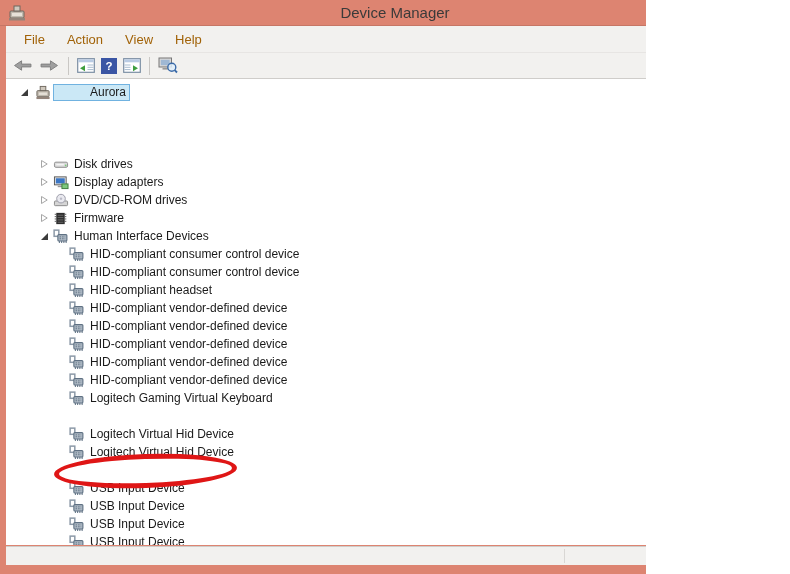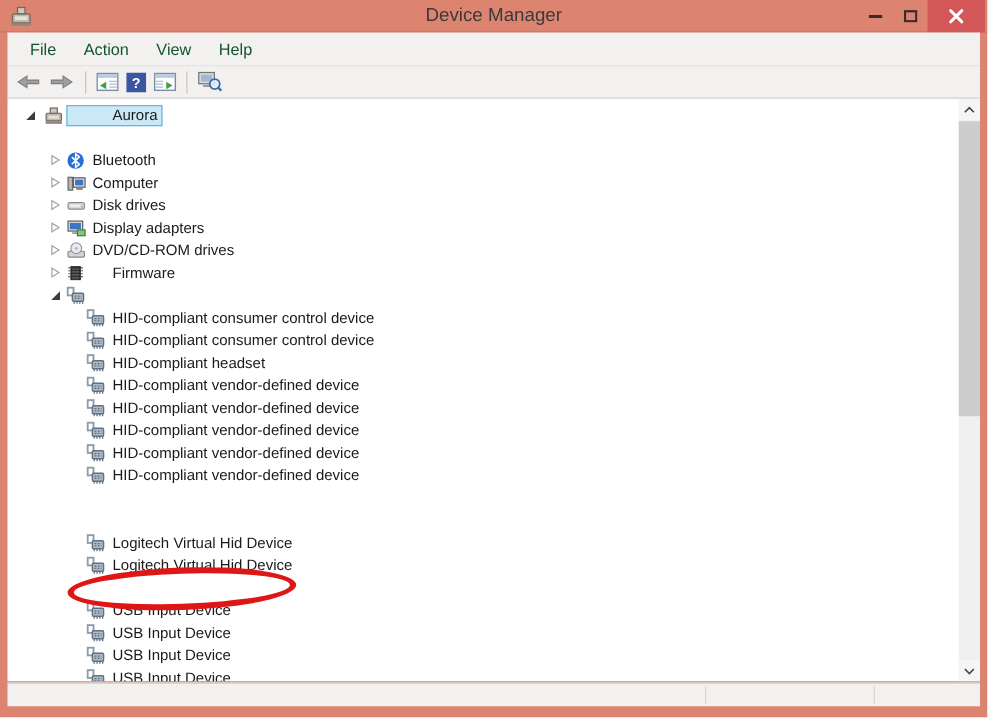--- a/index.html
+++ b/index.html
@@ -1,29 +1,29 @@
 <!DOCTYPE html>
 <html><head>
 <meta charset="utf-8">
 <style>
   html,body{margin:0;padding:0;background:#fff;}
   *{box-sizing:border-box;font-family:"Liberation Sans",sans-serif;}
-  .window{position:relative;width:790px;height:574px;background:#dd8471;overflow:hidden;}
+  .window{position:relative;width:646px;height:574px;background:#dd8471;overflow:hidden;}
 
   
   .titlebar{position:absolute;left:0;top:0;width:790px;height:26px;background:#dd8471;border-bottom:1px solid rgba(0,0,0,0.10);}
   .app-icon{position:absolute;left:8px;top:4px;width:18px;height:18px;}
   .title{position:absolute;left:0;top:0;width:100%;height:26px;line-height:26px;text-align:center;font-size:15px;color:#3a3a3a;}
   .win-btn{position:absolute;top:0;height:26px;border:none;background:transparent;padding:0;cursor:default;display:flex;align-items:center;justify-content:center;}
   .btn-min{left:686px;width:28px;}
   .btn-max{left:714px;width:28px;}
   .btn-close{left:742px;width:46px;background:#d35757;}
 
   
-  .menubar{position:absolute;left:6px;top:26px;width:778px;height:26px;background:#f2f1ef;font-size:13px;color:#14532d;display:flex;align-items:center;}
+  .menubar{position:absolute;left:6px;top:26px;width:778px;height:26px;background:#f2f1ef;font-size:13px;color:#a16207;display:flex;align-items:center;}
   .menu-item{padding:0 11px;height:100%;display:flex;align-items:center;}
   .menu-item:first-child{margin-left:7px;}
 
   
   .toolbar{position:absolute;left:6px;top:52px;width:778px;height:27px;background:#f2f1ef;border-top:1px solid #e7e5e3;border-bottom:1px solid #cfcdca;display:flex;align-items:center;}
   .tb-btn{border:none;background:transparent;padding:0;margin:0 3px;height:22px;display:flex;align-items:center;justify-content:center;}
   .tb-sep{width:1px;height:18px;background:#c9c7c4;margin:0 5px;}
   .tb-first{margin-left:6px;}
 
   
@@ -147,50 +147,20 @@
           <span class="nodeicon" style="left: 29px;">
             <svg width="16" height="15" viewBox="0 0 16 16">
               <rect x="1.5" y="6" width="13" height="6.5" rx="1" fill="#bfb8ad" stroke="#6e675e"></rect>
               <rect x="3.5" y="8" width="9" height="2.6" fill="#e5e0d7"></rect>
               <rect x="5" y="1.5" width="6" height="4.5" fill="#cfc8bd" stroke="#6e675e"></rect>
               <rect x="1" y="12.8" width="14" height="2.2" fill="#93847a"></rect>
             </svg>
           </span>
           <span class="lbl sel" style="left: 47px; padding-left: 36px;">Aurora</span>
         </div>
-        <div class="row" style="top: 40px; left: 0px; right: 0px;">
-          <span class="expander" style="left: 34px;">
-            <svg width="9" height="10" viewBox="0 0 9 10">
-              <path d="M1.5 1.5v7L7.2 5z" fill="#fff" stroke="#a6a6a6"></path>
-            </svg>
-          </span>
-          <span class="nodeicon" style="left: 47px;">
-            <svg width="15" height="15" viewBox="0 0 16 16">
-              <circle cx="8" cy="8" r="7" fill="#2a6fd2"></circle>
-              <path d="M4.8 5l6.4 6.2-3.2 2.6V2.2l3.2 2.6-6.4 6.2" fill="none" stroke="#fff" stroke-width="1.25" stroke-linejoin="round"></path>
-            </svg>
-          </span>
-          <span class="lbl" style="left: 65px;">Bluetooth</span>
-        </div>
-        <div class="row" style="top: 58px; left: 0px; right: 0px;">
-          <span class="expander" style="left: 34px;">
-            <svg width="9" height="10" viewBox="0 0 9 10">
-              <path d="M1.5 1.5v7L7.2 5z" fill="#fff" stroke="#a6a6a6"></path>
-            </svg>
-          </span>
-          <span class="nodeicon" style="left: 47px;">
-            <svg width="16" height="15" viewBox="0 0 16 16">
-              <rect x="1" y="3" width="4" height="11" fill="#b5b5b5" stroke="#666"></rect>
-              <rect x="5.5" y="3.5" width="10" height="8" fill="#e8e8e8" stroke="#555"></rect>
-              <rect x="7" y="5" width="7" height="5" fill="#3b76c4"></rect>
-              <rect x="8" y="12" width="5.5" height="1.8" fill="#888"></rect>
-            </svg>
-          </span>
-          <span class="lbl" style="left: 65px;">Computer</span>
-        </div>
         <div class="row" style="top: 76px; left: 0px; right: 0px;">
           <span class="expander" style="left: 34px;">
             <svg width="9" height="10" viewBox="0 0 9 10">
               <path d="M1.5 1.5v7L7.2 5z" fill="#fff" stroke="#a6a6a6"></path>
             </svg>
           </span>
           <span class="nodeicon" style="left: 47px;">
             <svg width="16" height="15" viewBox="0 0 16 16">
               <rect x="1" y="5.5" width="14" height="5.5" rx="1.5" fill="#dadada" stroke="#8a8a8a"></rect>
               <rect x="3" y="7.3" width="8" height="1.6" fill="#f4f4f4"></rect>
@@ -236,36 +206,37 @@
               <path d="M1.5 1.5v7L7.2 5z" fill="#fff" stroke="#a6a6a6"></path>
             </svg>
           </span>
           <span class="nodeicon" style="left: 47px;">
             <svg width="15" height="15" viewBox="0 0 16 16">
               <rect x="3.5" y="2" width="9" height="12" fill="#2e2e2e"></rect>
               <path d="M5 4.5h6M5 7h6M5 9.5h6M5 12h6" stroke="#6a6a6a" stroke-width="1"></path>
               <path d="M3.5 3.5H1.8M3.5 6H1.8M3.5 8.5H1.8M3.5 11H1.8M12.5 3.5h1.7M12.5 6h1.7M12.5 8.5h1.7M12.5 11h1.7" stroke="#555" stroke-width="1"></path>
             </svg>
           </span>
-          <span class="lbl" style="left: 65px; margin-left: 16px;">Firmware</span>
+          <span class="lbl" style="left: 65px;">Firmware</span>
         </div>
         <div class="row" style="top: 148px; left: 0px; right: 0px;">
           <span class="expander" style="left: 34px;">
             <svg width="9" height="9" viewBox="0 0 9 9">
               <path d="M8 1v7H1z" fill="#3c3c3c"></path>
             </svg>
           </span>
           <span class="nodeicon" style="left: 47px;">
             <svg width="15" height="15" viewBox="0 0 16 16">
               <rect x="1.2" y="1.2" width="5" height="6.6" fill="none" stroke="#8d9aa8" stroke-width="1.6"></rect>
               <rect x="5.2" y="6" width="9.6" height="6.8" rx="1" fill="#b0bbc6" stroke="#5f7183" stroke-width="1.2"></rect>
               <path d="M7 8.4h6M7 10.4h6" stroke="#5f7183" stroke-width="1" stroke-dasharray="1.6 1.1"></path>
               <path d="M6.8 12.8v2.1M9.2 12.8v2.1M11.6 12.8v2.1M14 12.8v2.1" stroke="#5f7183" stroke-width="1.1"></path>
             </svg>
           </span>
+          <span class="lbl" style="left: 65px;">Human Interface Devices</span>
         </div>
         <div class="row" style="top: 166px; left: 0px; right: 0px;">
           <span class="nodeicon" style="left: 63px;">
             <svg width="15" height="15" viewBox="0 0 16 16">
               <rect x="1.2" y="1.2" width="5" height="6.6" fill="none" stroke="#8d9aa8" stroke-width="1.6"></rect>
               <rect x="5.2" y="6" width="9.6" height="6.8" rx="1" fill="#b0bbc6" stroke="#5f7183" stroke-width="1.2"></rect>
               <path d="M7 8.4h6M7 10.4h6" stroke="#5f7183" stroke-width="1" stroke-dasharray="1.6 1.1"></path>
               <path d="M6.8 12.8v2.1M9.2 12.8v2.1M11.6 12.8v2.1M14 12.8v2.1" stroke="#5f7183" stroke-width="1.1"></path>
             </svg>
           </span>
@@ -340,20 +311,31 @@
         <div class="row" style="top: 292px; left: 0px; right: 0px;">
           <span class="nodeicon" style="left: 63px;">
             <svg width="15" height="15" viewBox="0 0 16 16">
               <rect x="1.2" y="1.2" width="5" height="6.6" fill="none" stroke="#8d9aa8" stroke-width="1.6"></rect>
               <rect x="5.2" y="6" width="9.6" height="6.8" rx="1" fill="#b0bbc6" stroke="#5f7183" stroke-width="1.2"></rect>
               <path d="M7 8.4h6M7 10.4h6" stroke="#5f7183" stroke-width="1" stroke-dasharray="1.6 1.1"></path>
               <path d="M6.8 12.8v2.1M9.2 12.8v2.1M11.6 12.8v2.1M14 12.8v2.1" stroke="#5f7183" stroke-width="1.1"></path>
             </svg>
           </span>
           <span class="lbl" style="left: 81px;">HID-compliant vendor-defined device</span>
+        </div>
+        <div class="row" style="top: 310px; left: 0px; right: 0px;">
+          <span class="nodeicon" style="left: 63px;">
+            <svg width="15" height="15" viewBox="0 0 16 16">
+              <rect x="1.2" y="1.2" width="5" height="6.6" fill="none" stroke="#8d9aa8" stroke-width="1.6"></rect>
+              <rect x="5.2" y="6" width="9.6" height="6.8" rx="1" fill="#b0bbc6" stroke="#5f7183" stroke-width="1.2"></rect>
+              <path d="M7 8.4h6M7 10.4h6" stroke="#5f7183" stroke-width="1" stroke-dasharray="1.6 1.1"></path>
+              <path d="M6.8 12.8v2.1M9.2 12.8v2.1M11.6 12.8v2.1M14 12.8v2.1" stroke="#5f7183" stroke-width="1.1"></path>
+            </svg>
+          </span>
+          <span class="lbl" style="left: 81px;">Logitech Gaming Virtual Keyboard</span>
         </div>
         <div class="row" style="top: 346px; left: 0px; right: 0px;">
           <span class="nodeicon" style="left: 63px;">
             <svg width="15" height="15" viewBox="0 0 16 16">
               <rect x="1.2" y="1.2" width="5" height="6.6" fill="none" stroke="#8d9aa8" stroke-width="1.6"></rect>
               <rect x="5.2" y="6" width="9.6" height="6.8" rx="1" fill="#b0bbc6" stroke="#5f7183" stroke-width="1.2"></rect>
               <path d="M7 8.4h6M7 10.4h6" stroke="#5f7183" stroke-width="1" stroke-dasharray="1.6 1.1"></path>
               <path d="M6.8 12.8v2.1M9.2 12.8v2.1M11.6 12.8v2.1M14 12.8v2.1" stroke="#5f7183" stroke-width="1.1"></path>
             </svg>
           </span>

